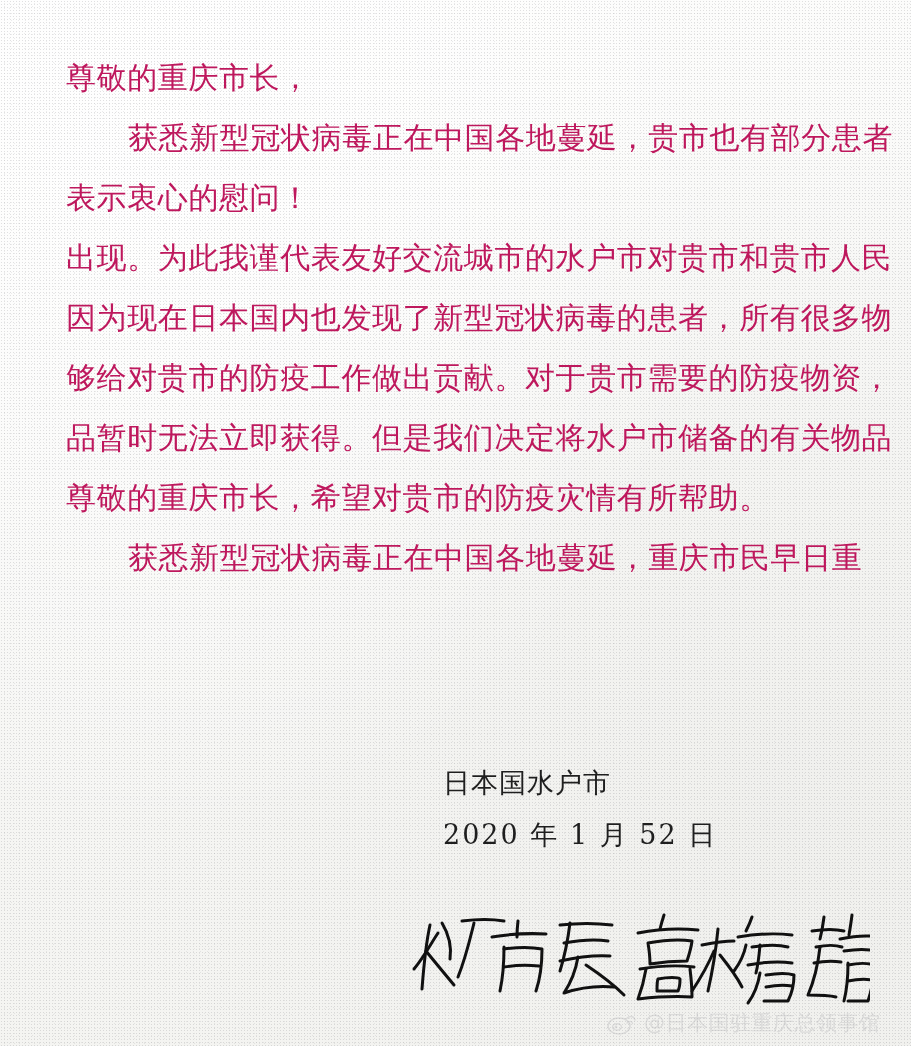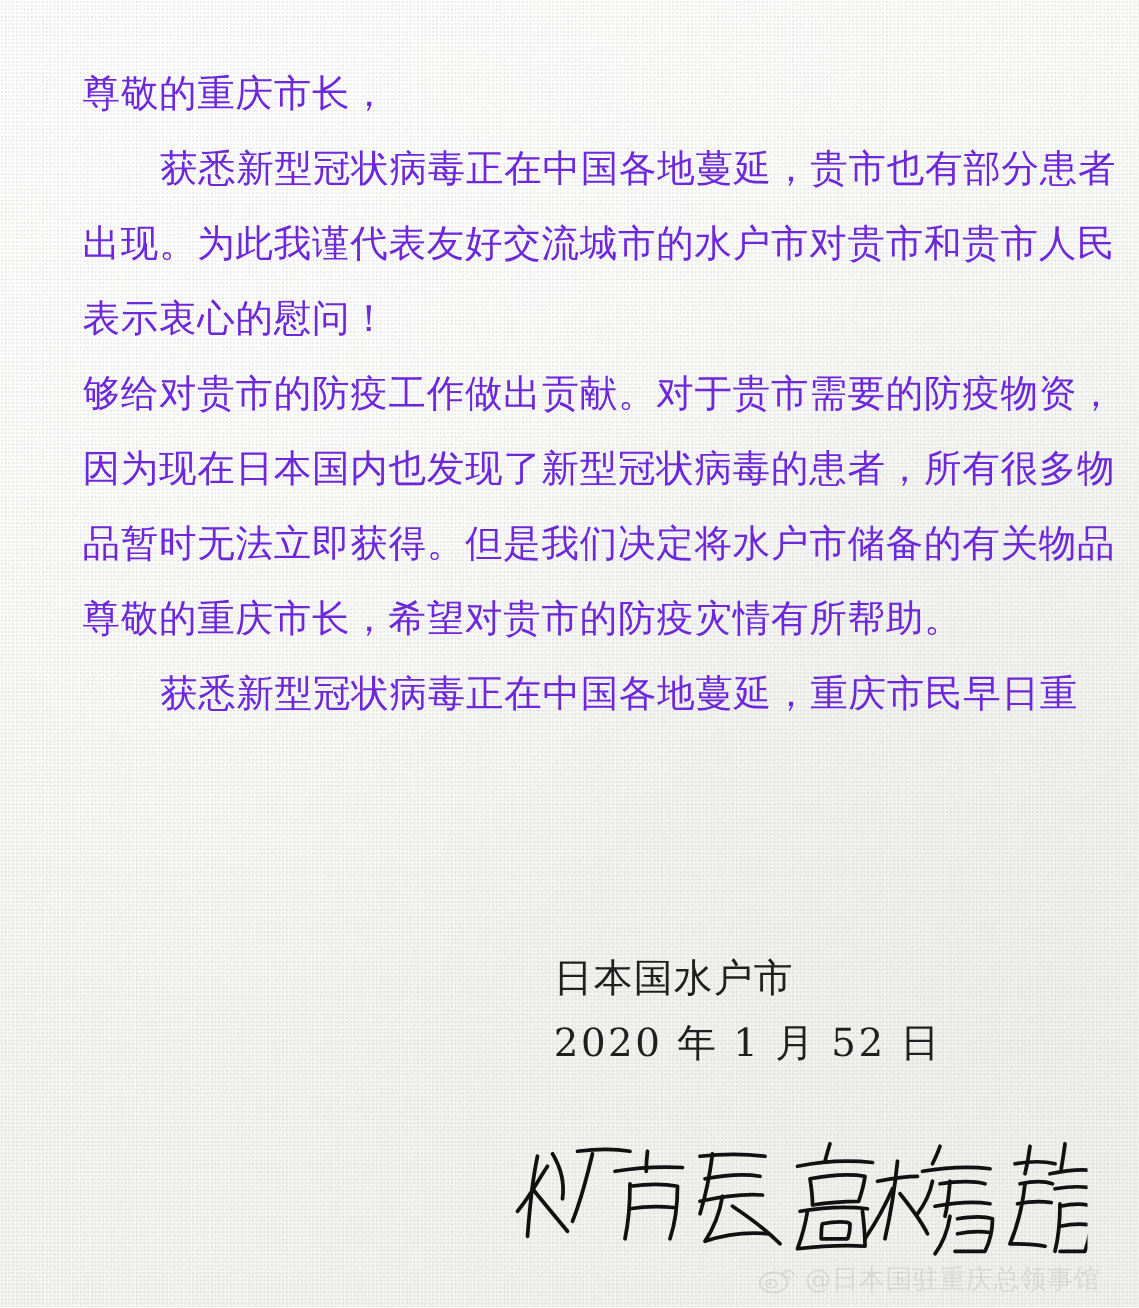--- a/index.html
+++ b/index.html
@@ -46,35 +46,35 @@
   .body-text {
     position: absolute;
     left: 66px;
     top: 48px;
     width: 762px;
   }
   .line {
     height: 60px;
     line-height: 60px;
     font-size: 30px;
-    color: #6d28d9;
+    color: #be185d;
     letter-spacing: 0.6px;
     white-space: pre;
-    font-family: Liberation Mono, monospace;
+    font-family: Liberation Sans, sans-serif;
   }
   .line.indent { text-indent: 62px; }
 
   .signature-block {
     position: absolute;
     left: 443px;
     top: 757px;
     width: 330px;
   }
   .sig-line {
-    font-size: 31px;
+    font-size: 27px;
     line-height: 52px;
     color: #1f1f1f;
     white-space: pre;
     letter-spacing: 1px;
   }
   .sig-date { letter-spacing: 2px; }
 
   .handwritten-signature {
     position: absolute;
     left: 400px;
@@ -112,25 +112,25 @@
 
   <div class="tone"></div>
 
   <div class="content">
 
     <div class="body-text">
 
       <div class="line">尊敬的重庆市长，</div>
 
       <div class="line indent">获悉新型冠状病毒正在中国各地蔓延，贵市也有部分患者</div>
+      <div class="line">表示衷心的慰问！</div>
       <div class="line">出现。为此我谨代表友好交流城市的水户市对贵市和贵市人民</div>
-      <div class="line">表示衷心的慰问！</div>
-
+
+      <div class="line">因为现在日本国内也发现了新型冠状病毒的患者，所有很多物</div>
       <div class="line">够给对贵市的防疫工作做出贡献。对于贵市需要的防疫物资，</div>
-      <div class="line">因为现在日本国内也发现了新型冠状病毒的患者，所有很多物</div>
       <div class="line">品暂时无法立即获得。但是我们决定将水户市储备的有关物品</div>
       <div class="line">尊敬的重庆市长，希望对贵市的防疫灾情有所帮助。</div>
 
       <div class="line indent">获悉新型冠状病毒正在中国各地蔓延，重庆市民早日重</div>
 
     </div>
 
     <div class="signature-block">
       <div class="sig-line">日本国水户市</div>
       <div class="sig-line sig-date">2020 年 1 月 52 日</div>

